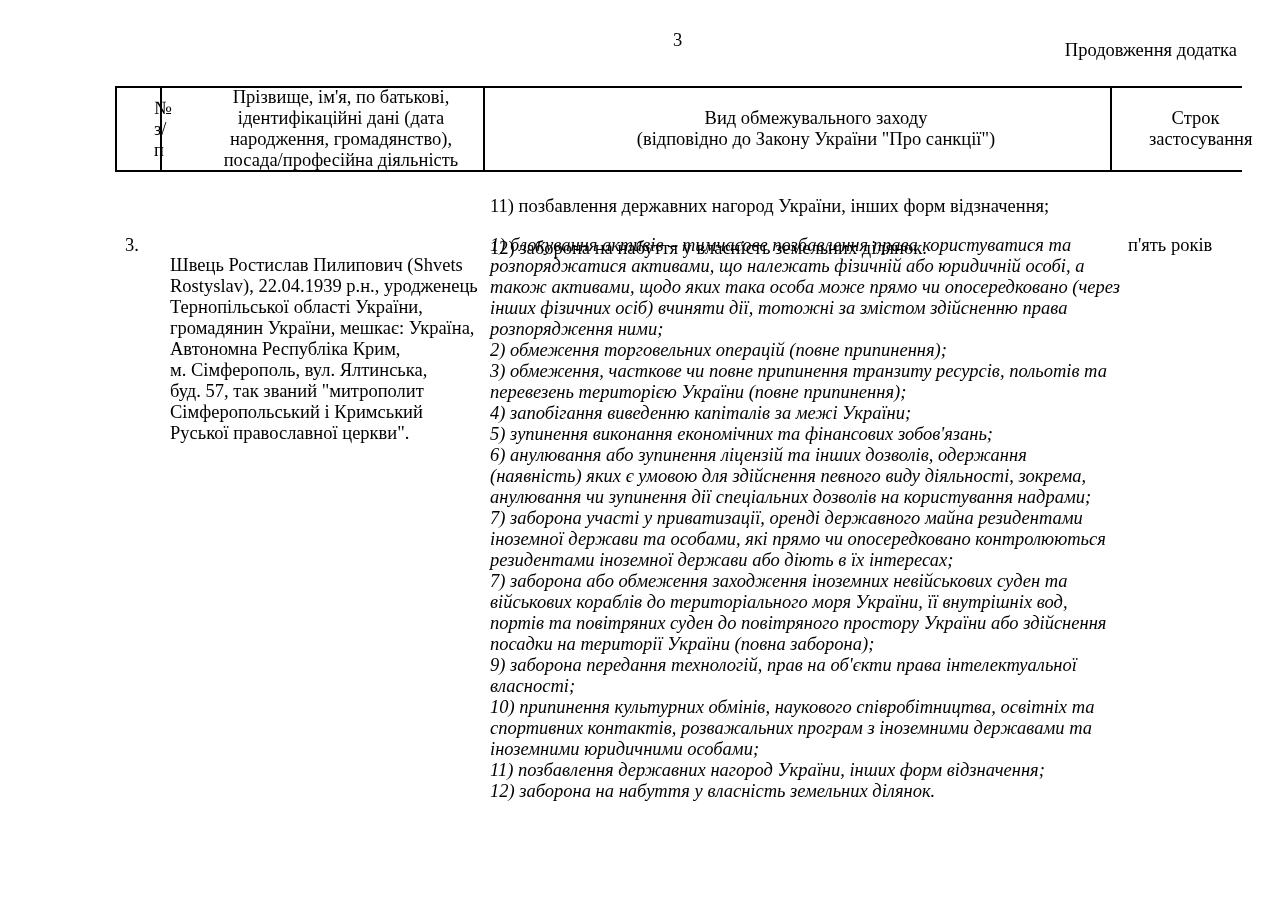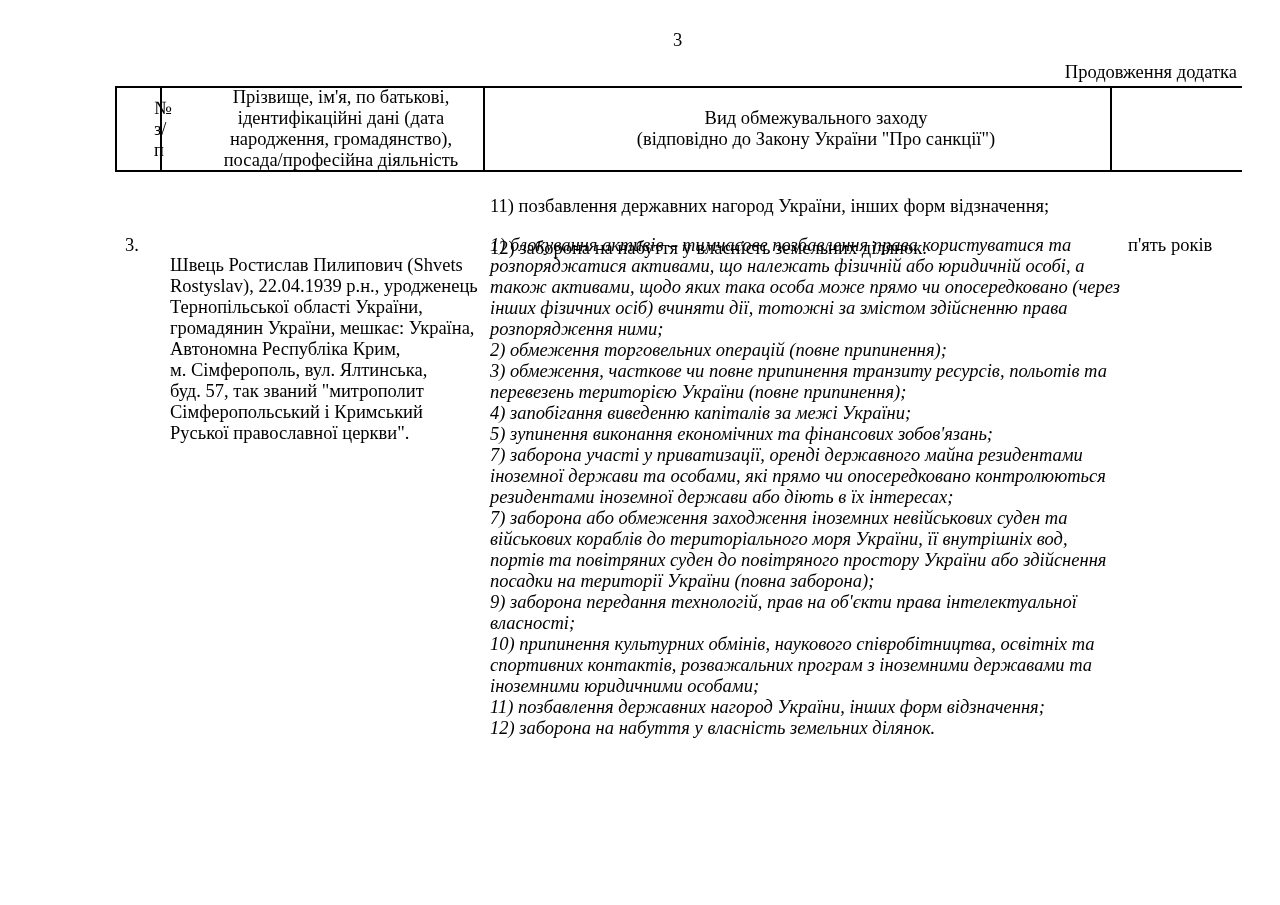--- a/index.html
+++ b/index.html
@@ -14,21 +14,21 @@
     line-height:21px;
     overflow:hidden;
   }
   .page-number{
     position:absolute;
     left:115px; top:30px; width:1125px;
     text-align:center;
   }
   .continuation{
     position:absolute;
-    right:43px; top:62px;
+    right:43px; top:40px;
     text-align:center;
   }
   .thead{
     position:absolute;
     left:115px; top:86px;
     width:1127px; height:86px;
     box-sizing:border-box;
     display:flex;
     border-top:2px solid #000;
     border-bottom:2px solid #000;
@@ -85,20 +85,22 @@
 
   <div class="thead">
     <div class="th col-num">№
 з/п</div>
     <div class="th col-person">Прізвище, ім'я, по батькові,
 ідентифікаційні дані (дата
 народження, громадянство),
 посада/професійна діяльність</div>
     <div class="th col-measure">Вид обмежувального заходу
 (відповідно до Закону України "Про санкції")</div>
+    <div class="th col-term">Строк
+застосування</div>
   </div>
 
   <div class="carryover">
     <div>11) позбавлення державних нагород України, інших форм відзначення;</div>
     <div>12) заборона на набуття у власність земельних ділянок.</div>
   </div>
 
   <div class="row-num">3.</div>
 
   <div class="person">Швець Ростислав Пилипович (Shvets
@@ -115,20 +117,23 @@
     <div>1) блокування активів – тимчасове позбавлення права користуватися та
 розпоряджатися активами, що належать фізичній або юридичній особі, а
 також активами, щодо яких така особа може прямо чи опосередковано (через
 інших фізичних осіб) вчиняти дії, тотожні за змістом здійсненню права
 розпорядження ними;</div>
     <div>2) обмеження торговельних операцій (повне припинення);</div>
     <div>3) обмеження, часткове чи повне припинення транзиту ресурсів, польотів та
 перевезень територією України (повне припинення);</div>
     <div>4) запобігання виведенню капіталів за межі України;</div>
     <div>5) зупинення виконання економічних та фінансових зобов'язань;</div>
+    <div>6) анулювання або зупинення ліцензій та інших дозволів, одержання
+(наявність) яких є умовою для здійснення певного виду діяльності, зокрема,
+анулювання чи зупинення дії спеціальних дозволів на користування надрами;</div>
     <div>7) заборона участі у приватизації, оренді державного майна резидентами
 іноземної держави та особами, які прямо чи опосередковано контролюються
 резидентами іноземної держави або діють в їх інтересах;</div>
     <div>7) заборона або обмеження заходження іноземних невійськових суден та
 військових кораблів до територіального моря України, її внутрішніх вод,
 портів та повітряних суден до повітряного простору України або здійснення
 посадки на території України (повна заборона);</div>
     <div>9) заборона передання технологій, прав на об'єкти права інтелектуальної
 власності;</div>
     <div>10) припинення культурних обмінів, наукового співробітництва, освітніх та

